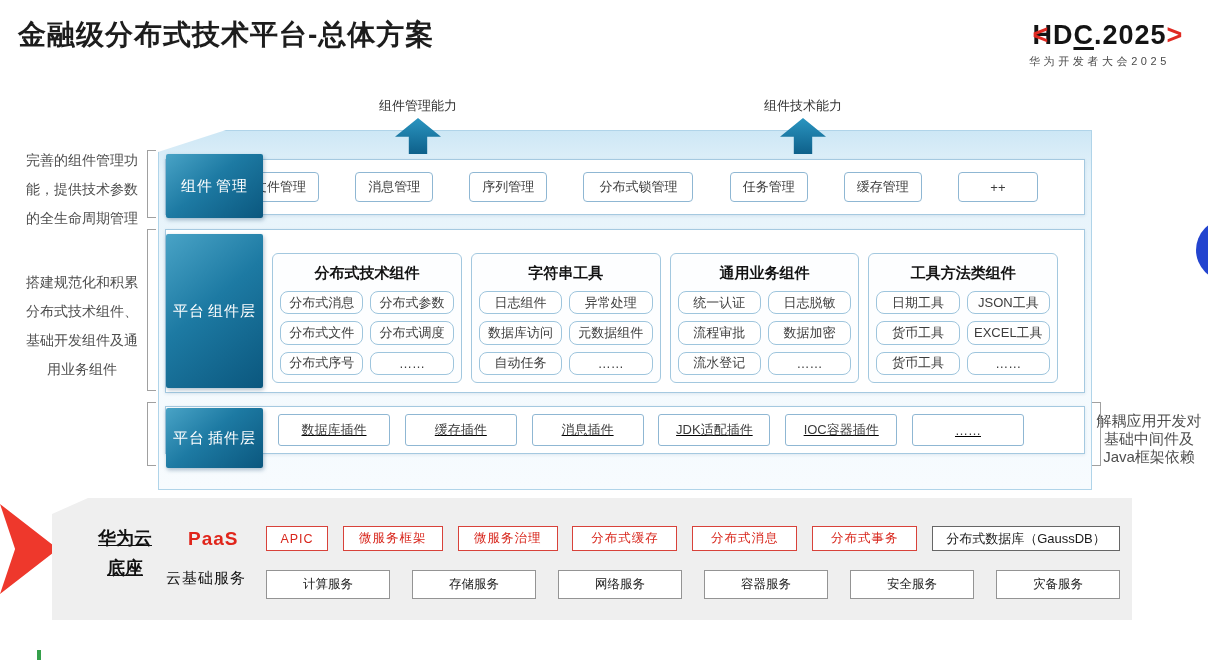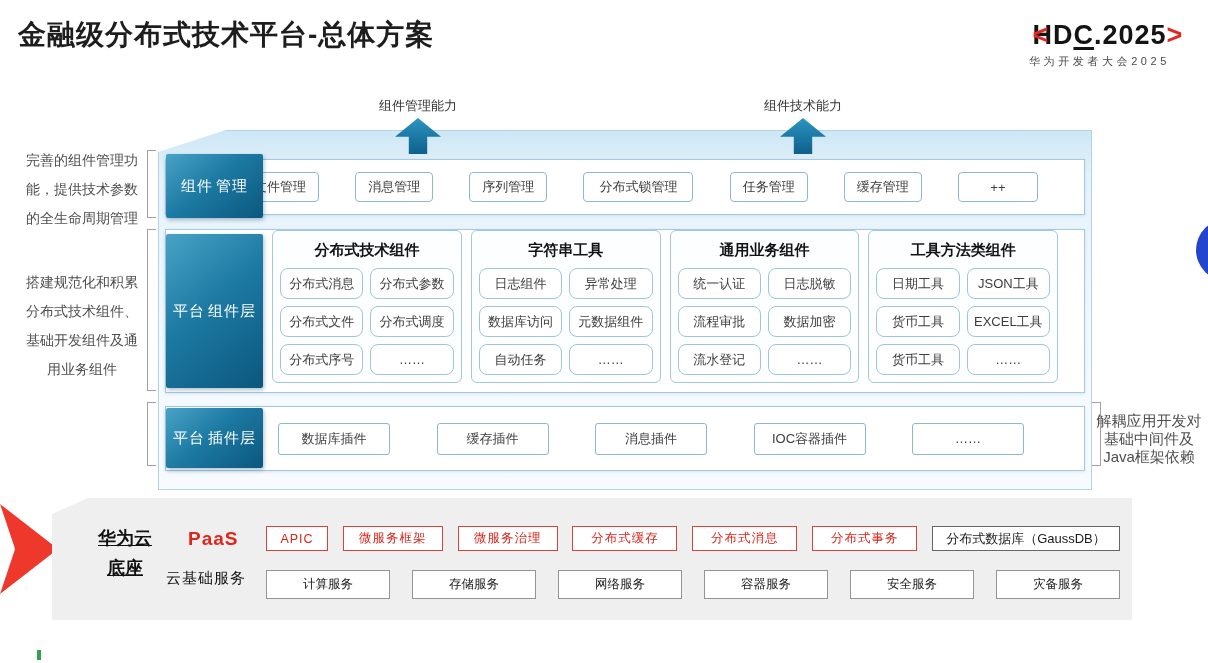--- a/index.html
+++ b/index.html
@@ -30,23 +30,23 @@
   
   .diagram{position:absolute;left:158px;top:130px;width:932px;height:358px;
     background:linear-gradient(180deg,#cde7f5 0%,#e4f2fa 12%,#f2f9fd 55%,#f7fbfe 100%);
     border:1px solid #b0d4e9;
     clip-path:polygon(68px 0,100% 0,100% 100%,0 100%,0 22px);}
   .rowbox{position:absolute;left:6px;width:920px;background:#fff;border:1px solid #a5c9e0;
     box-shadow:0 1px 3px rgba(40,90,130,.12);}
   .row1{top:28px;height:56px;display:flex;align-items:center;justify-content:space-between;
     padding:0 46px 0 75px;box-sizing:border-box;}
   .row2{top:98px;height:164px;box-sizing:border-box;display:flex;gap:9px;
-    padding:0 26px 9px 106px;}
-  .row3{top:275px;height:65px;display:flex;align-items:center;justify-content:space-between;
-    padding:0 60px 0 112px;box-sizing:border-box;}
+    padding:23px 26px 9px 106px;}
+  .row3{top:275px;height:48px;display:flex;align-items:center;justify-content:space-between;
+    padding:0 60px 0 112px;box-sizing:border-box;text-decoration:underline;}
   .layer-label{position:absolute;z-index:6;display:flex;flex-direction:row;align-items:center;
     justify-content:center;gap:3px;color:#fff;font-size:15px;letter-spacing:1px;border-radius:2px;
     background:linear-gradient(140deg,#49a3c6 0%,#1d7aa3 45%,#0b577e 100%);
     box-shadow:1px 2px 4px rgba(20,70,110,.35);}
   .label1{left:7px;top:23px;width:97px;height:64px;}
   .label2{left:7px;top:103px;width:97px;height:154px;}
   .label3{left:7px;top:277px;width:97px;height:60px;}
 
   .chip{border:1px solid #8fb7d3;border-radius:4px;background:#fff;height:30px;
     display:flex;align-items:center;justify-content:center;font-size:13px;color:#3c3c3c;
@@ -196,20 +196,21 @@
     </div>
 
     <div class="layer-label label3">
       <span>平台</span>
       <span>插件层</span>
     </div>
     <div class="rowbox row3">
       <div class="chip w112">数据库插件</div>
       <div class="chip w112">缓存插件</div>
       <div class="chip w112">消息插件</div>
+      <div class="chip w112">JDK适配插件</div>
       <div class="chip w112">IOC容器插件</div>
       <div class="chip w112">……</div>
     </div>
 
   </div>
 
   <div class="red-arrow"></div>
   <div class="foundation">
     <div class="hw-label">
       <div>华为云</div>

